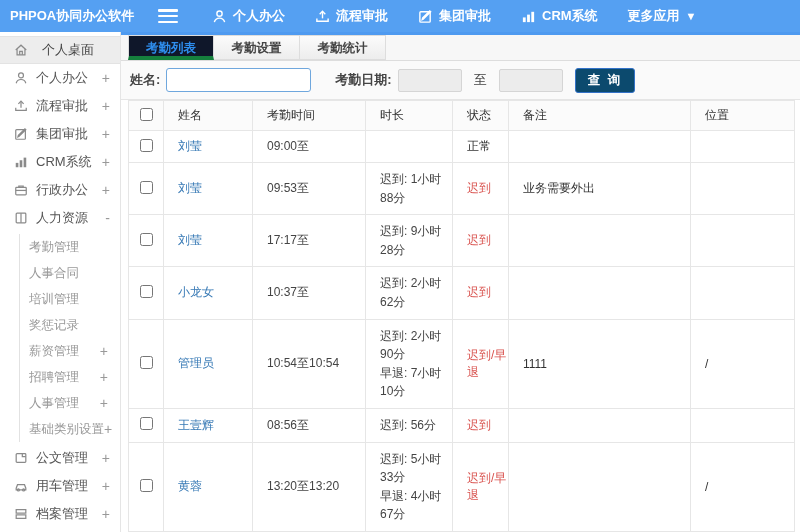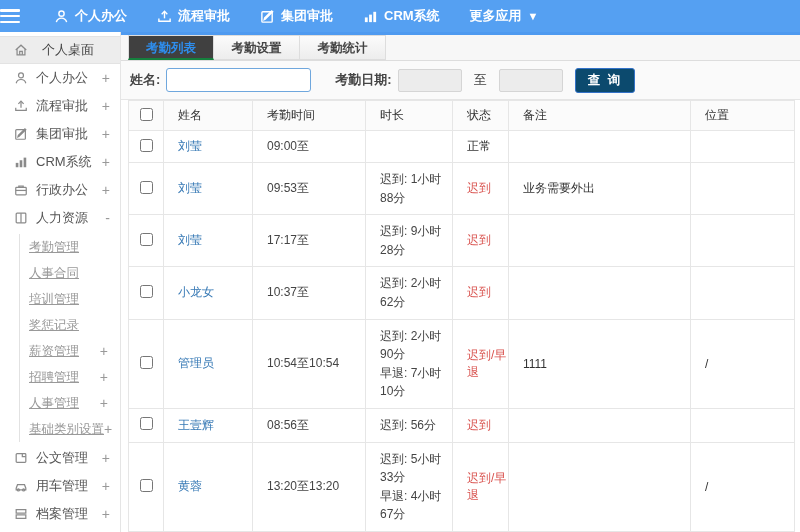--- a/index.html
+++ b/index.html
@@ -21,28 +21,28 @@
   .main { flex:1; border-top:3px solid #4e9af0; overflow:hidden; }
 
   
   .side-item { display:flex; align-items:center; height:28px; padding:0 10px 0 14px; color:#555; cursor:pointer; }
   .side-item.active { background:#ededed; border-top:1px solid #e3e3e3; border-bottom:1px solid #e3e3e3; color:#444;text-align:center; }
   .side-item svg { margin-right:8px; color:#8a8a8a; flex:none; }
   .side-item .lbl { flex:1; white-space:nowrap; overflow:hidden; }
   .expand { color:#999; font-size:14px; width:10px; text-align:right; }
   .submenu { margin:2px 0 2px 19px; border-left:1px solid #e2e2e2; }
   .sub-item { display:flex; align-items:center; height:26px; padding-left:9px; padding-right:12px; color:#999; font-size:12.5px; cursor:pointer; }
-  .sub-item .lbl { flex:1; white-space:nowrap;text-decoration:underline; }
+  .sub-item .lbl { flex:1; white-space:nowrap; }
 
   
   .tabstrip { height:26px; background:#f7f7f7; border-bottom:1px solid #ddd; display:flex; padding-left:7px; }
   .tab { width:86px; text-align:center; line-height:25px; font-weight:bold; font-size:12.5px; color:#444;
     background:linear-gradient(#fbfbfb,#ededed); border:1px solid #ddd; border-left:none; cursor:pointer; }
   .tab:first-child { border-left:1px solid #ddd; }
-  .tab.active { background:#404040; color:#2e8ded; border-bottom:2px solid #15803d; }
+  .tab.active { background:#0f172a; color:#2e8ded; border-bottom:4px solid #15803d; }
 
   
   .filterbar { height:39px; background:#fafafa; border-bottom:1px solid #e5e5e5; display:flex; align-items:center; padding-left:9px; }
   .f-label { font-weight:bold; color:#444; margin-right:6px; white-space:nowrap; }
   .name-input { width:145px; height:24px; border:1px solid #6fa7dd; border-radius:3px; background:#fff; padding:0 6px; font-size:12px; outline:none; }
   .date-label { margin-left:24px; }
   .date-input { width:64px; height:23px; border:1px solid #d5d5d5; border-radius:2px; background:#ececec; padding:0 5px; font-size:12px; outline:none; }
   .to-label { margin:0 12px; color:#444; }
   .search-btn { margin-left:12px; height:25px; padding:0 12px; background:#0c4a6e; border:1px solid #3372c8; border-radius:3px;
     color:#fff; font-weight:bold; font-size:12.5px; cursor:pointer; letter-spacing:2px; }
@@ -65,20 +65,21 @@
   td.cell-name a { color:#3779b5; text-decoration:none; cursor:pointer; }
   .cell-time { color:#444; }
   .cell-dur div { line-height:1.55; color:#444; }
   .cell-status span[data-status="late"] { color:#d9534f; }
   .cell-status span[data-status="normal"] { color:#333; }
 </style>
 </head>
 <body>
 
 <header class="topnav">
+  <div class="logo">PHPOA协同办公软件</div>
   <div class="hamburger">
       <i></i>
       <i></i>
       <i></i>
     </div>
 
   <div class="nav-item">
     <svg width="15" height="15" viewBox="0 0 16 16" fill="none" stroke="#fff" stroke-width="1.5">
         <circle cx="8" cy="5" r="2.8"></circle>
         <path d="M2.5 14c.8-3 3-4.3 5.5-4.3s4.7 1.3 5.5 4.3"></path>

